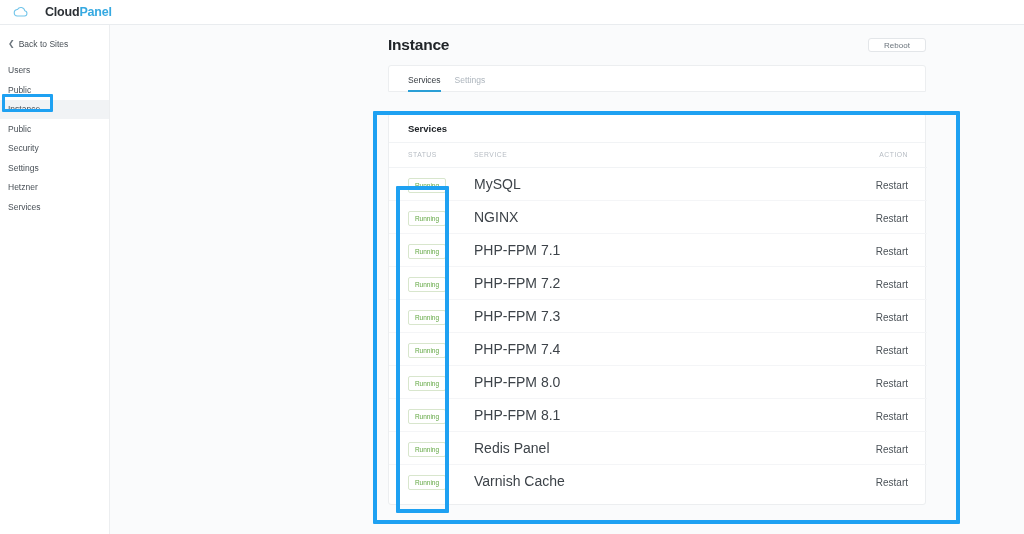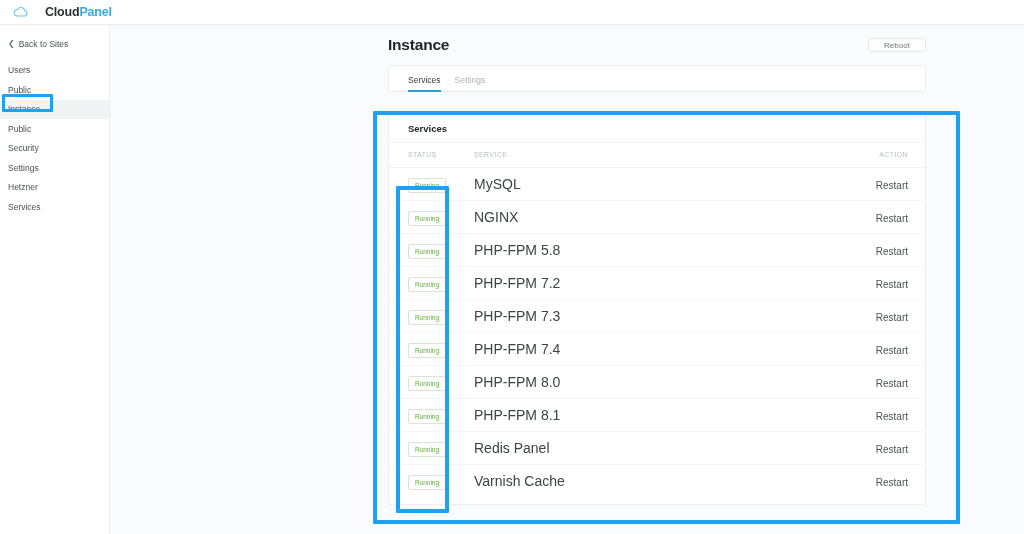--- a/index.html
+++ b/index.html
@@ -199,21 +199,21 @@
               <td class="col-service"><span class="svc-name">MySQL</span></td>
               <td class="col-action"><span class="restart-link">Restart</span></td>
             </tr>
             <tr>
               <td class="col-status"><span class="badge">Running</span></td>
               <td class="col-service"><span class="svc-name">NGINX</span></td>
               <td class="col-action"><span class="restart-link">Restart</span></td>
             </tr>
             <tr>
               <td class="col-status"><span class="badge">Running</span></td>
-              <td class="col-service"><span class="svc-name">PHP-FPM 5.8</span></td>
+              <td class="col-service"><span class="svc-name">PHP-FPM 7.1</span></td>
               <td class="col-action"><span class="restart-link">Restart</span></td>
             </tr>
             <tr>
               <td class="col-status"><span class="badge">Running</span></td>
               <td class="col-service"><span class="svc-name">PHP-FPM 7.2</span></td>
               <td class="col-action"><span class="restart-link">Restart</span></td>
             </tr>
             <tr>
               <td class="col-status"><span class="badge">Running</span></td>
               <td class="col-service"><span class="svc-name">PHP-FPM 7.3</span></td>

